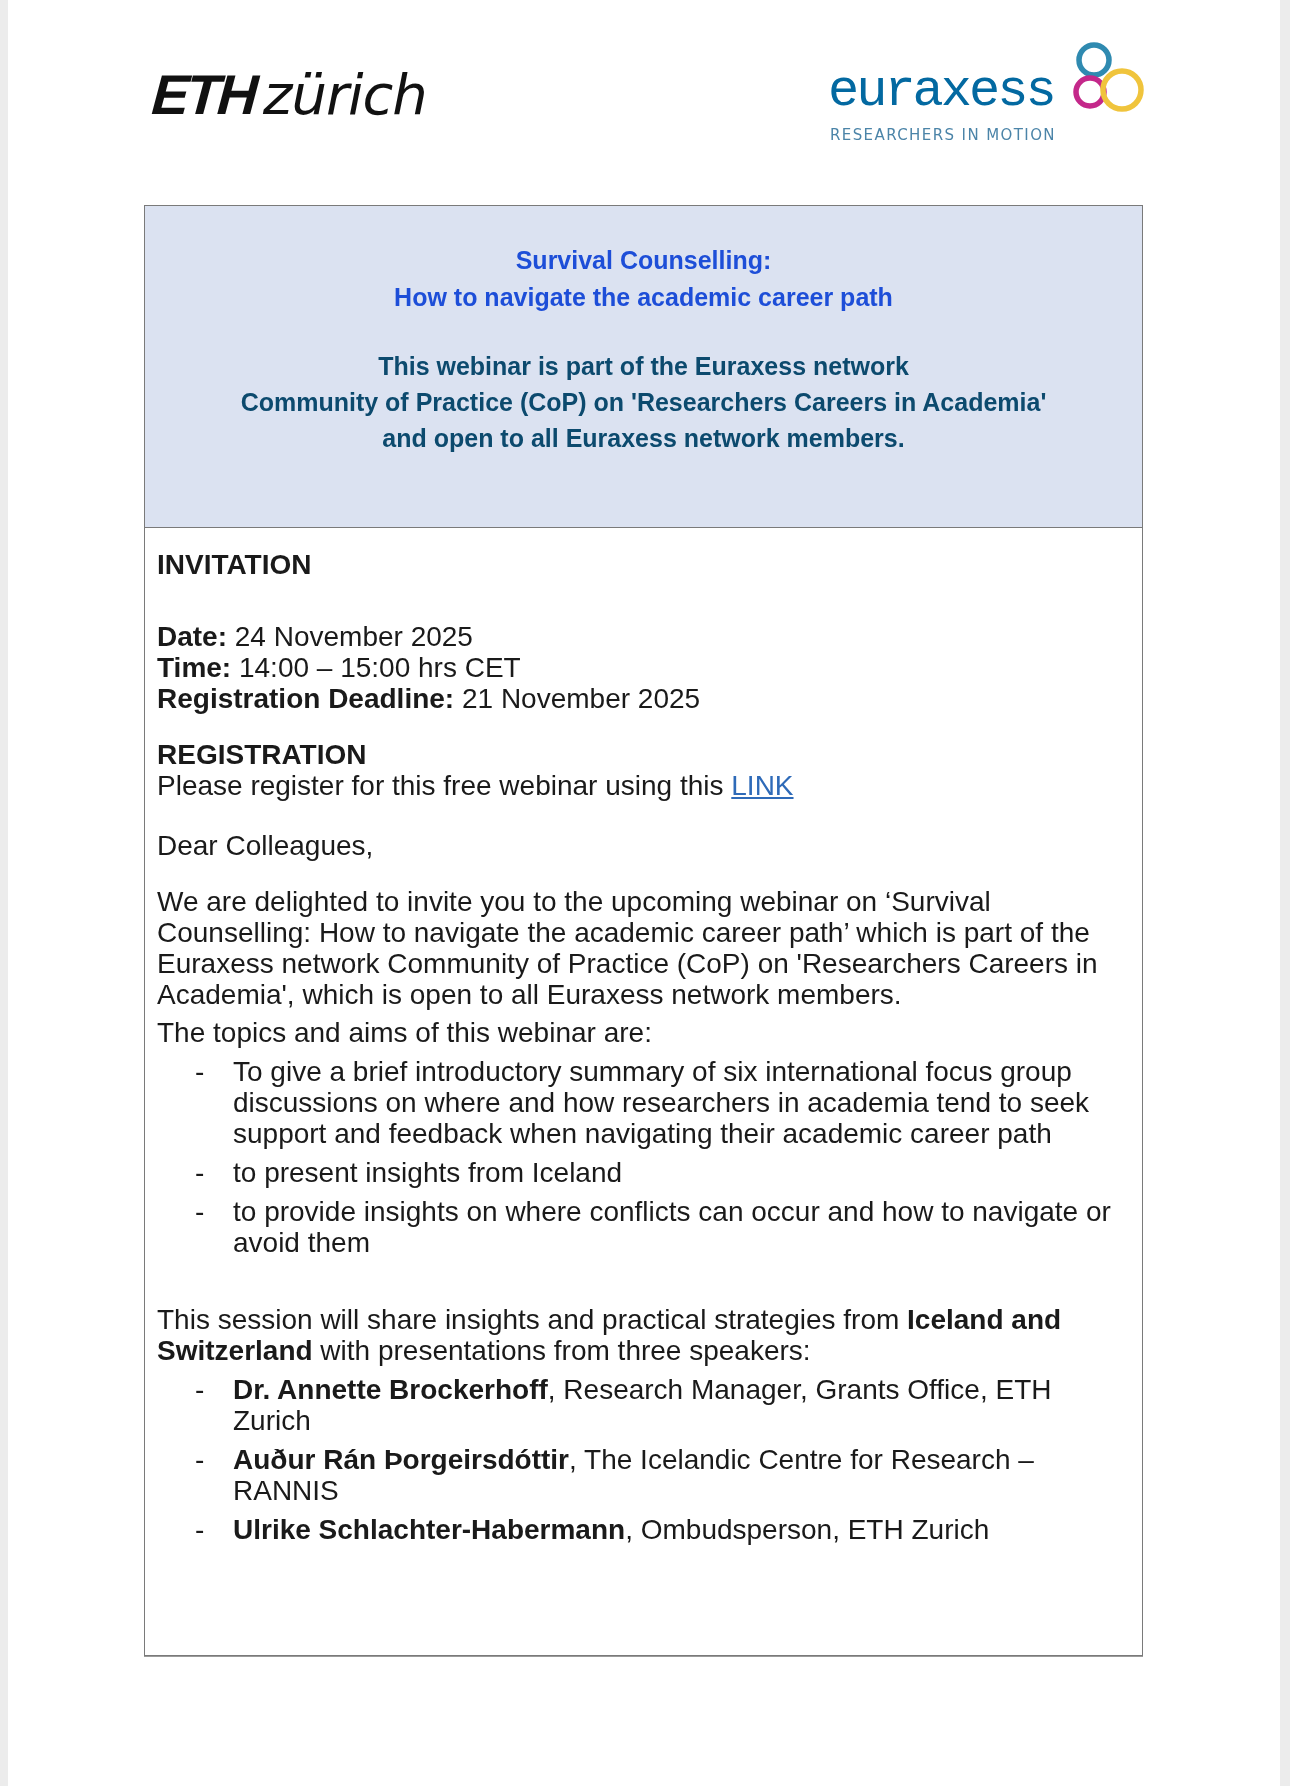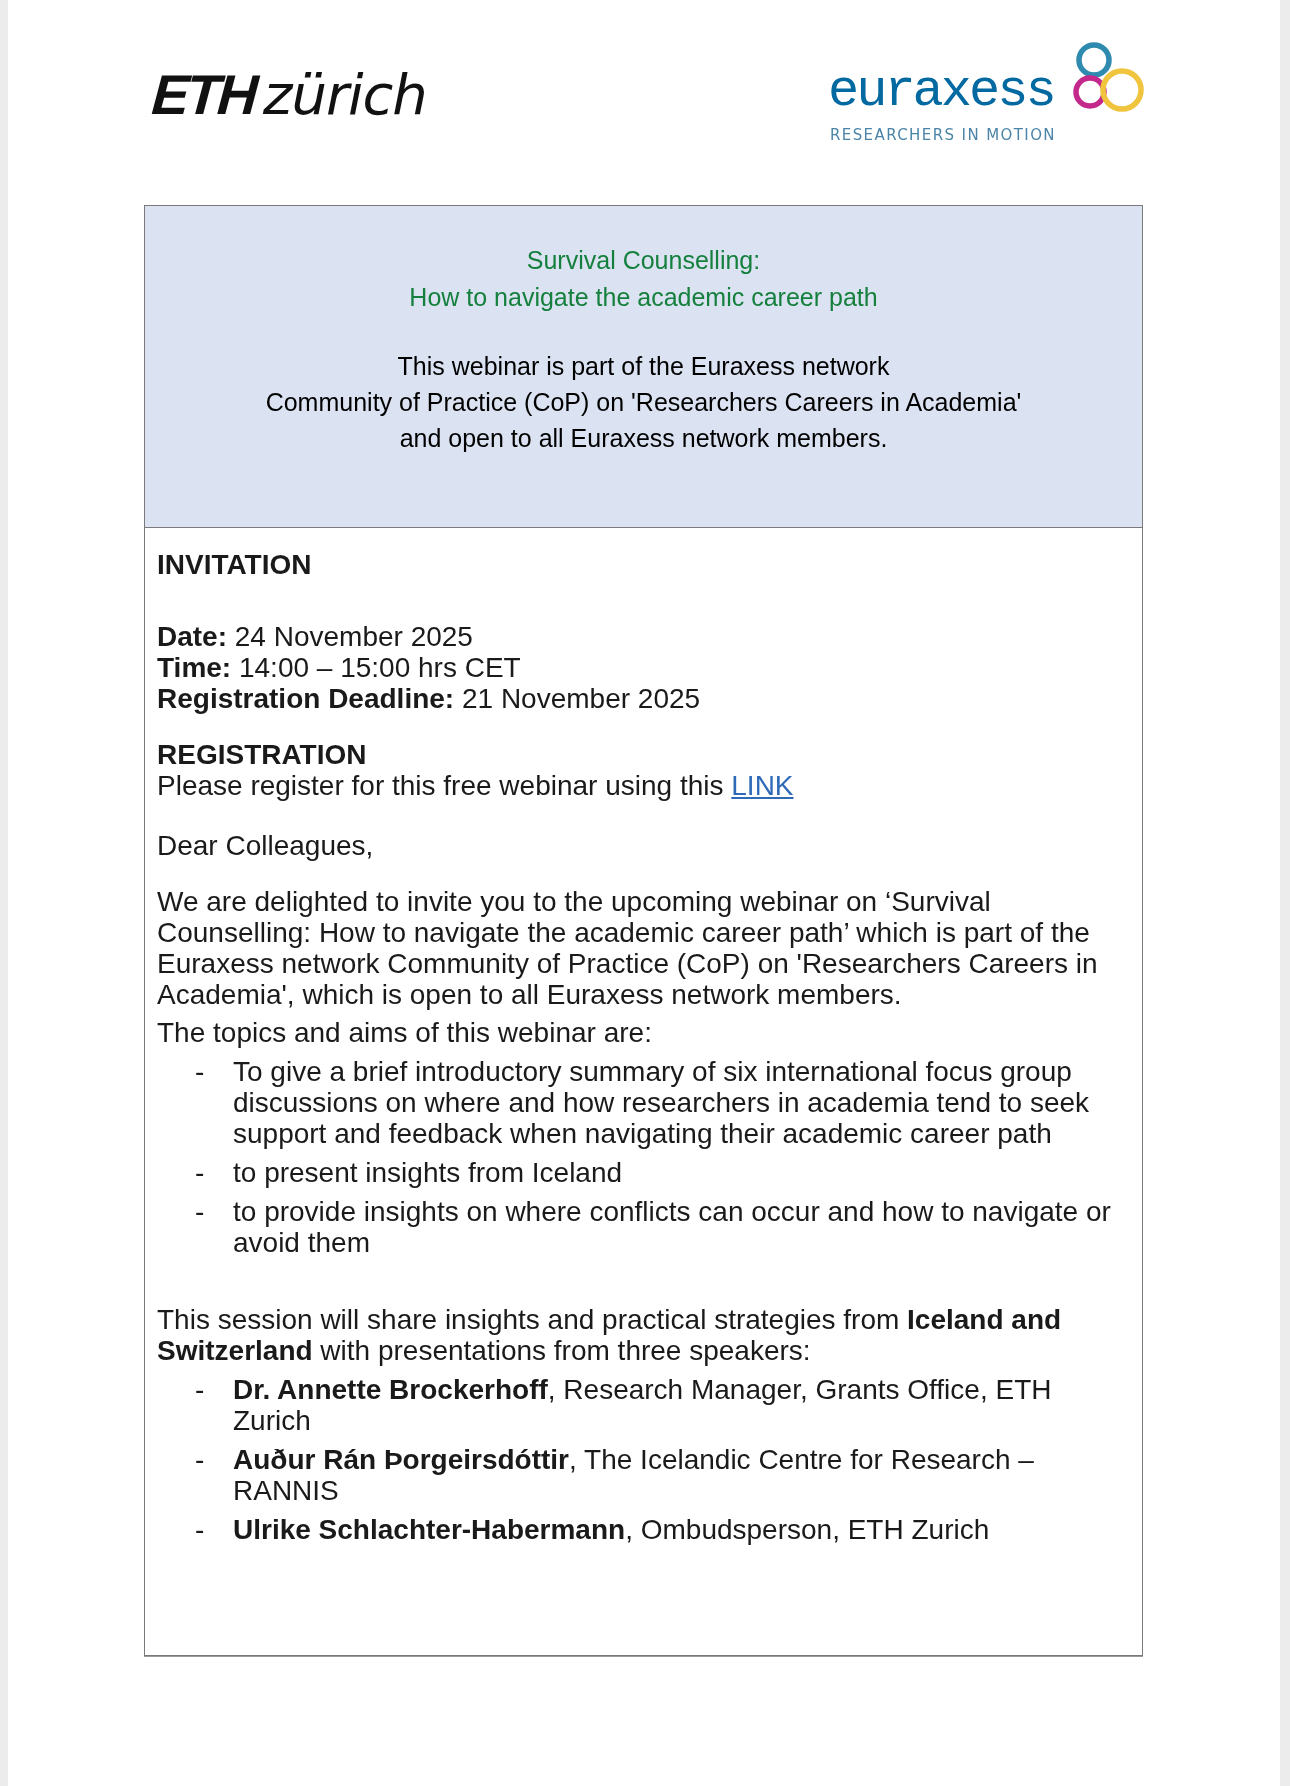--- a/index.html
+++ b/index.html
@@ -19,23 +19,23 @@
 
     
     .euraxess-logo { position: absolute; left: 828px; top: 40px; width: 330px; height: 110px; }
     .euraxess-word { position: absolute; left: 0; top: 26px; font-family: Liberation Mono, monospace; font-weight: 200; font-size: 52px; color: #0369a1; letter-spacing: -3px; line-height: 1; }
     .euraxess-tag { position: absolute; left: 2px; top: 86px; font-family: "DejaVu Sans", sans-serif; font-size: 15px; color: #4b84a8; letter-spacing: 1.4px; }
     .euraxess-rings { position: absolute; left: 236px; top: 0px; width: 90px; height: 80px; }
 
     
     .box { position: absolute; left: 144px; top: 205px; width: 999px; height: 1451px; border: 1.5px solid #7a7a7a; box-sizing: border-box; box-shadow: 0 1px 0 #9a9a9a; }
     .box-header { position: absolute; left: 0; top: 0; right: 0; height: 321px; background: #dbe2f1; border-bottom: 1.5px solid #7a7a7a; text-align: center; }
-    .title1, .title2 { font-weight: normal; font-size: 25px; line-height: 37px; color: #15803d; }
+    .title1, .title2 { font-weight: bold; font-size: 25px; line-height: 37px; color: #1d4ed8; }
     .title1 { margin-top: 36px; }
-    .subtitle { margin-top: 32px; font-size: 25px; line-height: 36px; color: #000000; }
+    .subtitle { margin-top: 32px; font-size: 25px; line-height: 36px; color: #0c4a6e; font-weight: bold; }
     .subtitle div { white-space: nowrap; }
 
     .box-body { position: absolute; left: 12px; top: 321px; right: 12px; font-size: 28px; line-height: 31px; color: #1a1a1a; }
     .b { font-weight: bold; }
     .section-heading { font-weight: bold; }
     .link { color: #2e6ab8; text-decoration: underline; }
     .list { margin: 0; padding: 0; list-style: none; }
     .list li { position: relative; padding-left: 76px; }
     .list li .dash { position: absolute; left: 38px; top: 0; }
     .gap { margin-top: 13px; }

